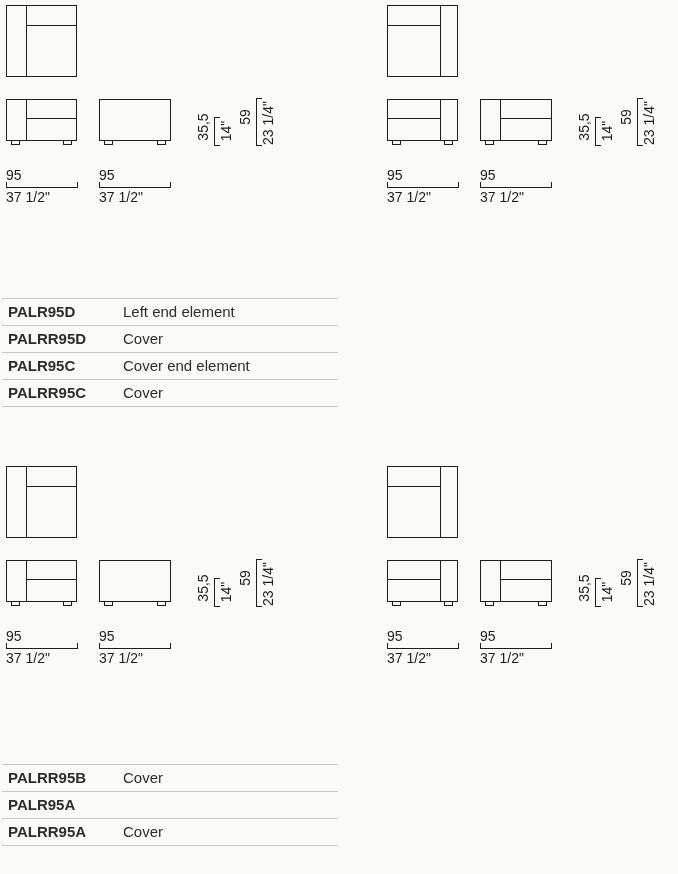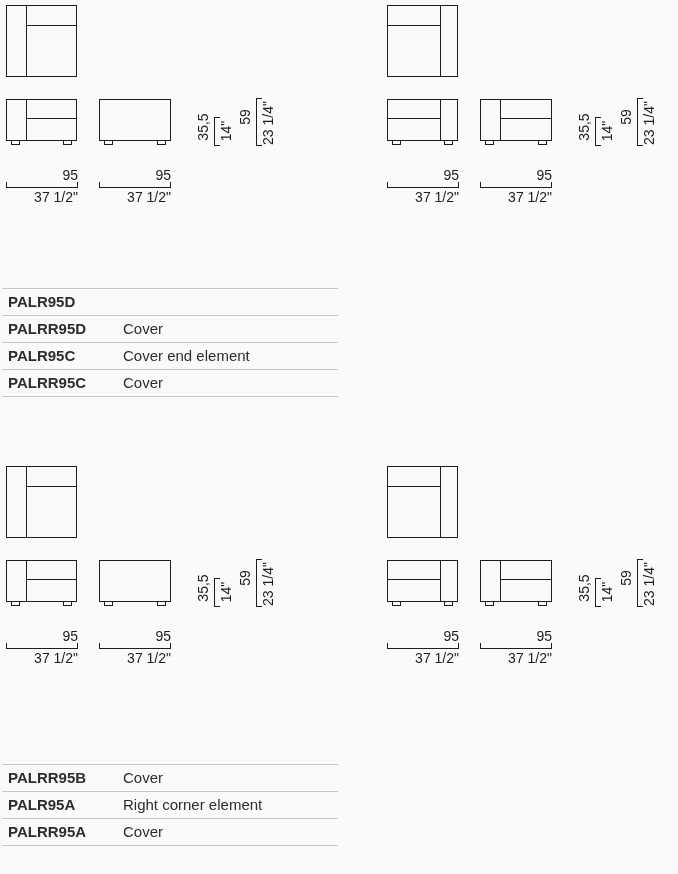--- a/index.html
+++ b/index.html
@@ -15,39 +15,40 @@
   .v { position:absolute; width:1px; background:var(--line); }
   .foot {
     position:absolute; bottom:-5px; width:9px; height:5px;
     border:1px solid var(--line); border-top:none; box-sizing:border-box;
   }
   .rlabel {
     position:absolute; transform:translate(-50%,-50%) rotate(-90deg);
     white-space:nowrap; font-size:14px; color:var(--line); line-height:1;
   }
   .dimnum {
-    position:absolute; text-align:right; font-size:14px; color:var(--line);
+    position:absolute; text-align:left; font-size:14px; color:var(--line);
     line-height:15px; white-space:nowrap;
   }
   .spec-table {
     position:absolute; left:2px; width:336px;
     border-bottom:1px solid var(--rule); font-size:15px;
   }
   .trow { position:relative; height:26px; line-height:26px; border-top:1px solid var(--rule); }
   .trow .code { position:absolute; left:6px; font-weight:700; color:var(--text); }
   .trow .desc { position:absolute; left:121px; color:var(--text); }
 </style>
 </head>
 <body>
 
 <div id="canvas">
 
-  <div class="spec-table" style="top:288px">
+  <div class="spec-table" style="top:298px">
     <div class="trow">
       <span class="code">PALR95D</span>
+      <span class="desc">Left end element</span>
     </div>
     <div class="trow">
       <span class="code">PALRR95D</span>
       <span class="desc">Cover</span>
     </div>
     <div class="trow">
       <span class="code">PALR95C</span>
       <span class="desc">Cover end element</span>
     </div>
     <div class="trow">
@@ -56,21 +57,20 @@
     </div>
   </div>
 
   <div class="spec-table" style="top:764px">
     <div class="trow">
       <span class="code">PALRR95B</span>
       <span class="desc">Cover</span>
     </div>
     <div class="trow">
       <span class="code">PALR95A</span>
-      <span class="desc">Right corner element</span>
     </div>
     <div class="trow">
       <span class="code">PALRR95A</span>
       <span class="desc">Cover</span>
     </div>
   </div>
 
   <div class="group" style="left: 6px; top: 5px;">
     <div class="rect" style="left:0;top:0;width:71px;height:72px">
       <div class="v" style="left:19px;top:0;height:70px"></div>

